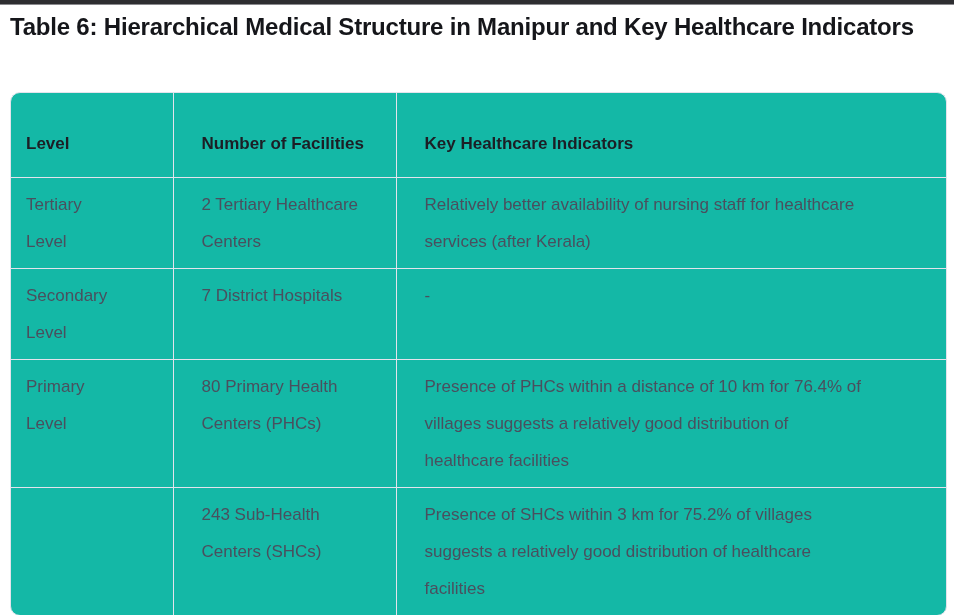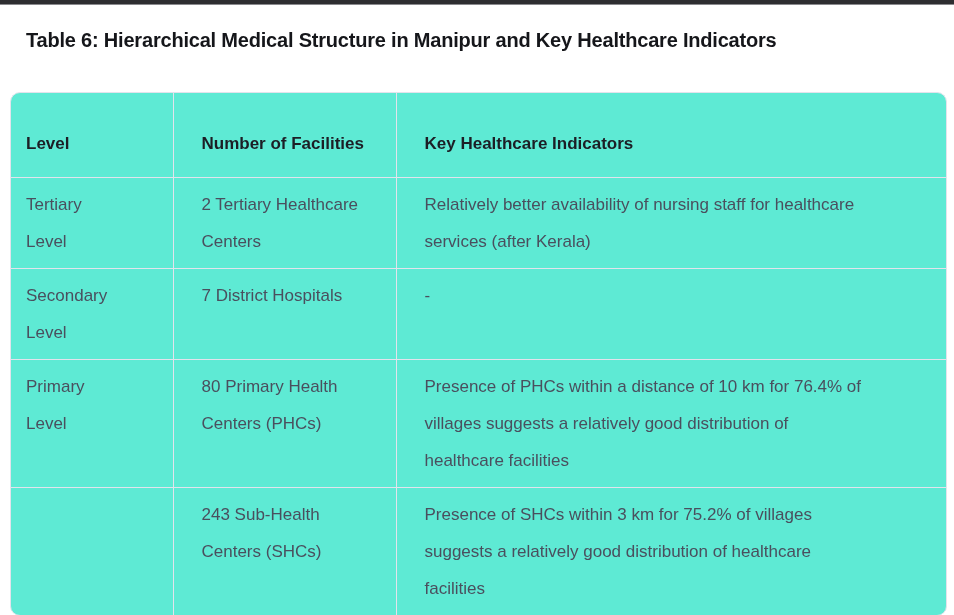--- a/index.html
+++ b/index.html
@@ -12,30 +12,30 @@
     overflow: hidden;
   }
   .top-rule {
     position: absolute; top: 0; left: 0;
     width: 954px; height: 5px;
     background: #2e2e31;
     border-bottom: 1px solid #8a8a8e;
   }
   .title {
     position: absolute; left: 10px; top: 13px;
-    margin: 16px;
-    font-size: 20px; font-weight: 700;
+    margin: 0;
+    font-size: 24px; font-weight: 700;
     color: #15161a;
     letter-spacing: -0.2px;
     white-space: nowrap;
   }
   .table-wrap {
     position: absolute; left: 10px; top: 92px;
     width: 937px;
-    background: #5eead4;
+    background: #14b8a6;
     border: 1px solid #e3e3ec;
     border-radius: 10px;
     overflow: hidden;
   }
   table {
     border-collapse: collapse;
     table-layout: fixed;
     width: 100%;
   }
   col.c1 { width: 162px; }

